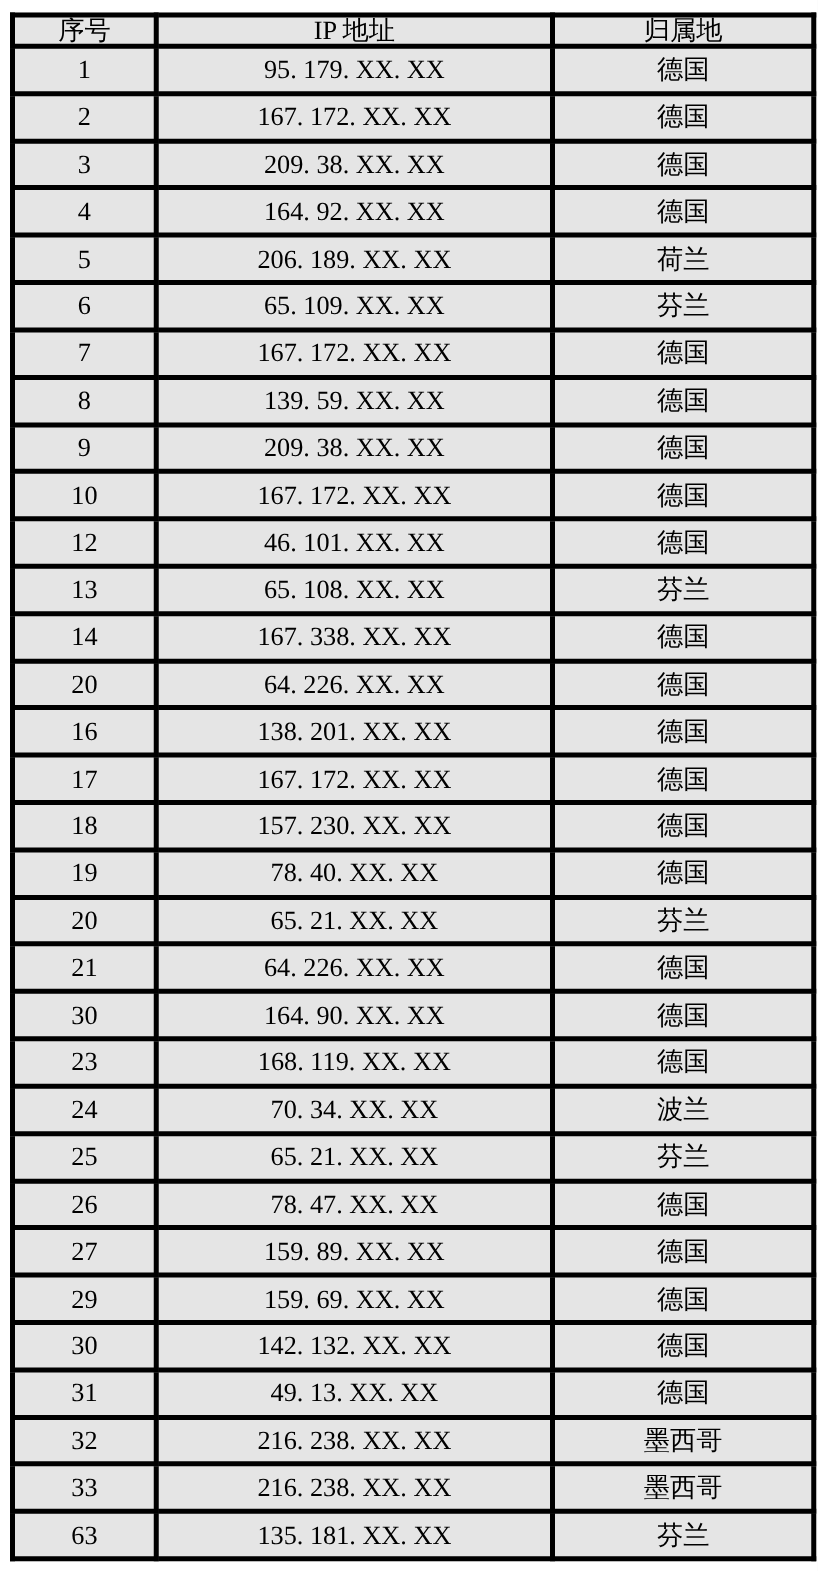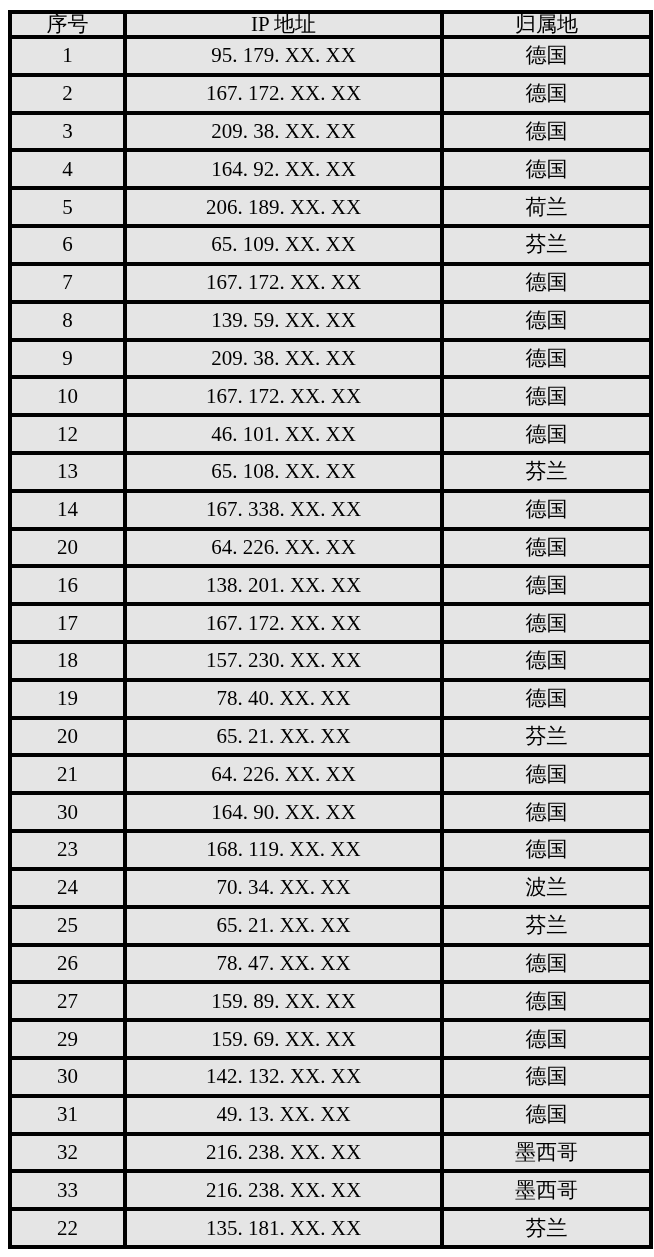--- a/index.html
+++ b/index.html
@@ -248,19 +248,19 @@
     <td>墨西哥</td>
   </tr>
 
   <tr>
     <td>33</td>
     <td>216. 238. XX. XX</td>
     <td>墨西哥</td>
   </tr>
 
   <tr>
-    <td>22</td>
+    <td>63</td>
     <td>135. 181. XX. XX</td>
     <td>芬兰</td>
   </tr>
 </tbody>
   </table>
 </div>
 
 </body></html>

